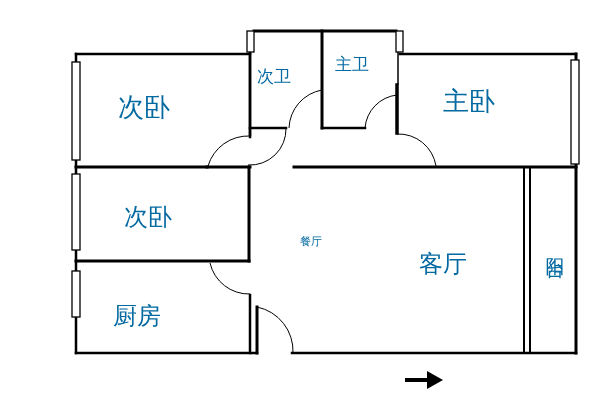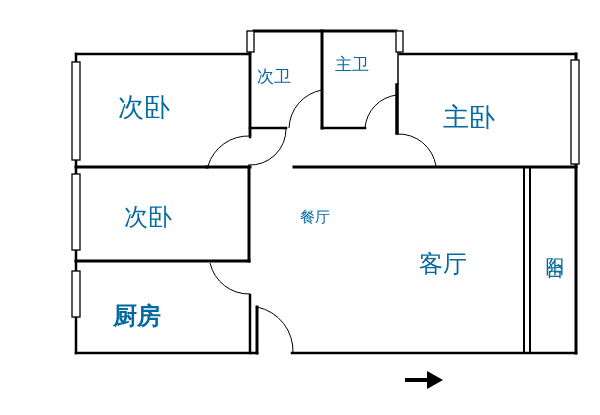--- a/index.html
+++ b/index.html
@@ -2,21 +2,21 @@
 <html><head>
 <meta charset="utf-8">
 <style>
   html, body { margin: 0; padding: 0; background: #ffffff; }
   body { width: 600px; height: 415px; position: relative; overflow: hidden; font-family: "DejaVu Sans", sans-serif; }
   #plan { position: absolute; left: 0; top: 0; }
   .room-label { position: absolute; color: #0369a1; font-family: "DejaVu Sans", sans-serif; white-space: nowrap; }
   .lg { font-size: 26px; }
   .md { font-size: 24px; }
   .sm { font-size: 17px; }
-  .xs { font-size: 15px; }
+  .xs { font-size: 11px; margin-top: 26px; }
   .vert { writing-mode: vertical-rl; letter-spacing: 1px; font-size: 19px; }
 </style>
 </head>
 <body>
 
 <svg id="plan" width="600" height="415" viewBox="0 0 600 415" xmlns="http://www.w3.org/2000/svg">
   <g stroke="#000" fill="none" stroke-linecap="square">
 
     <line x1="254" y1="31" x2="396" y2="31" stroke-width="3"></line>
     <line x1="322" y1="31" x2="322" y2="128" stroke-width="3"></line>
@@ -76,17 +76,17 @@
   <g>
     <line x1="405" y1="380" x2="428" y2="380" stroke="#000" stroke-width="4"></line>
     <polygon points="427,371 443,380 427,389" fill="#000"></polygon>
   </g>
 </svg>
 
 <div class="room-label lg" style="left:118px; top:90px;">次卧</div>
 <div class="room-label md" style="left:124px; top:201px;">次卧</div>
 <div class="room-label sm" style="left:257px; top:65px;">次卫</div>
 <div class="room-label sm" style="left:335px; top:53px;">主卫</div>
-<div class="room-label lg" style="left:443px; top:100px;">主卧</div>
+<div class="room-label lg" style="left:443px; top:84px;">主卧</div>
 <div class="room-label xs" style="left:300px; top:208px;">餐厅</div>
 <div class="room-label md" style="left:419px; top:248px;">客厅</div>
-<div class="room-label md" style="left:113px; top:300px;font-weight:bold;">厨房</div>
+<div class="room-label md" style="left:113px; top:300px;">厨房</div>
 <div class="room-label vert" style="left:543px; top:243px;">阳台</div>
 
 </body></html>

